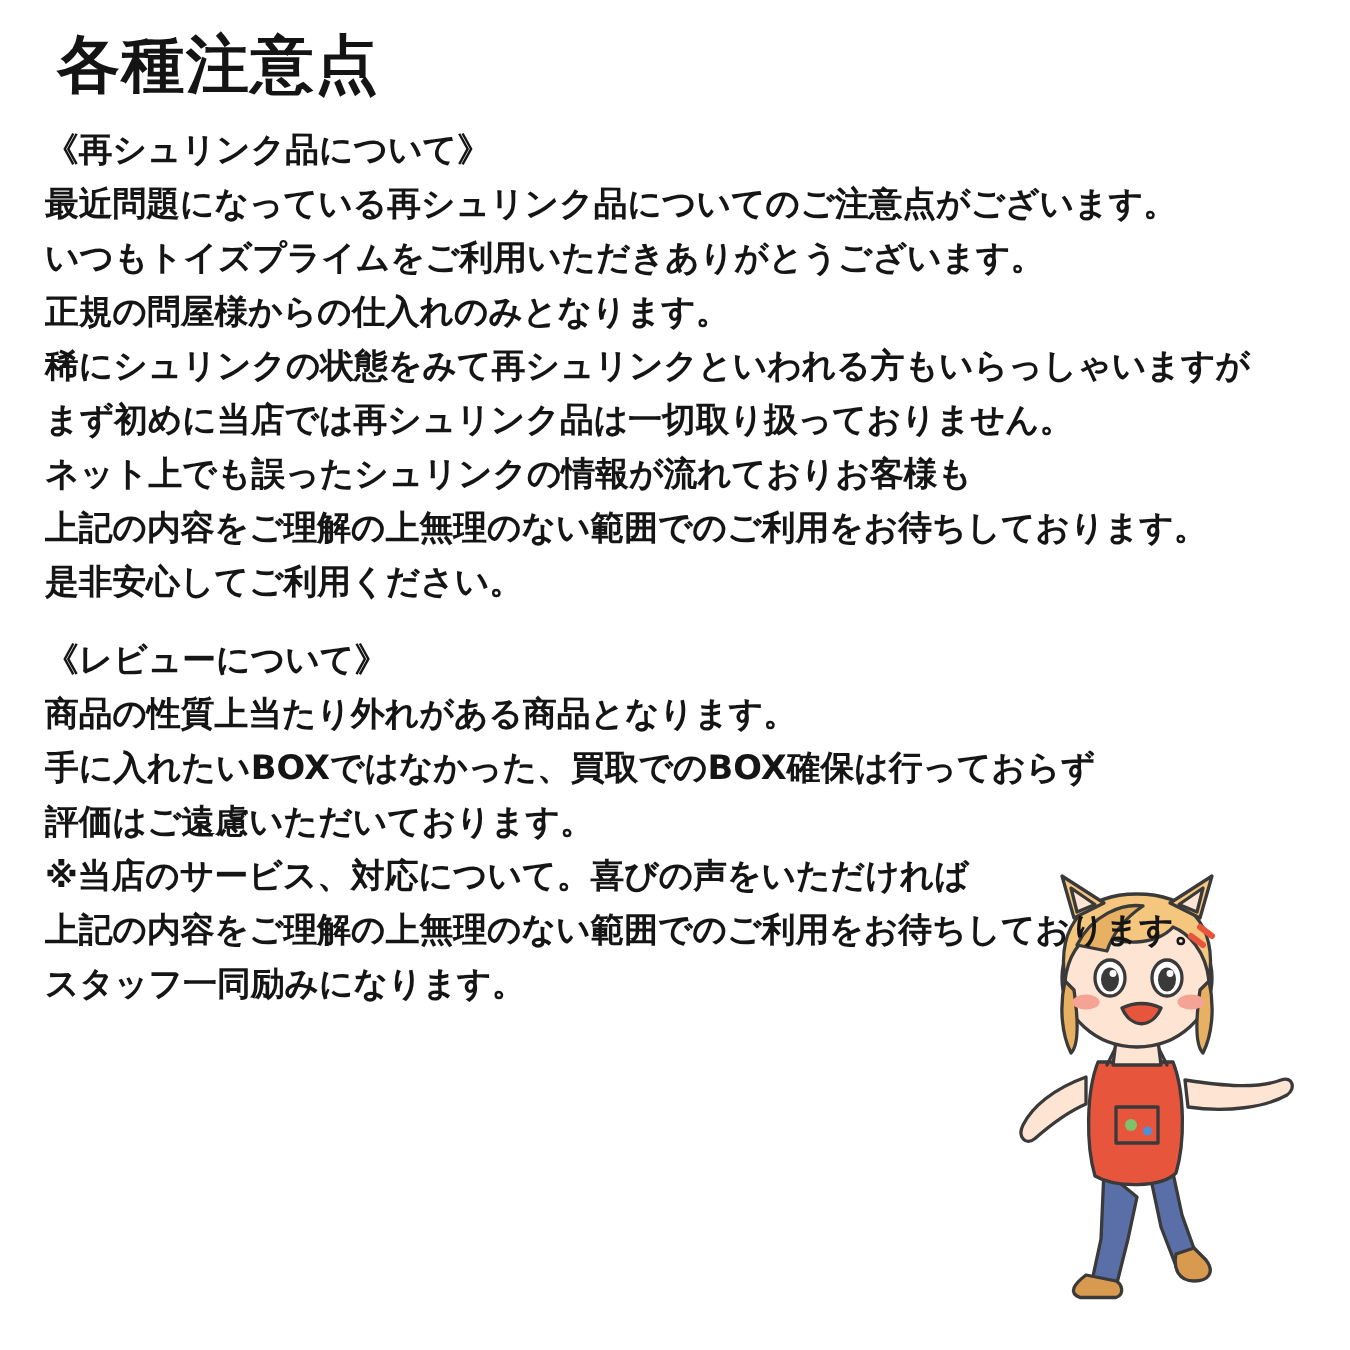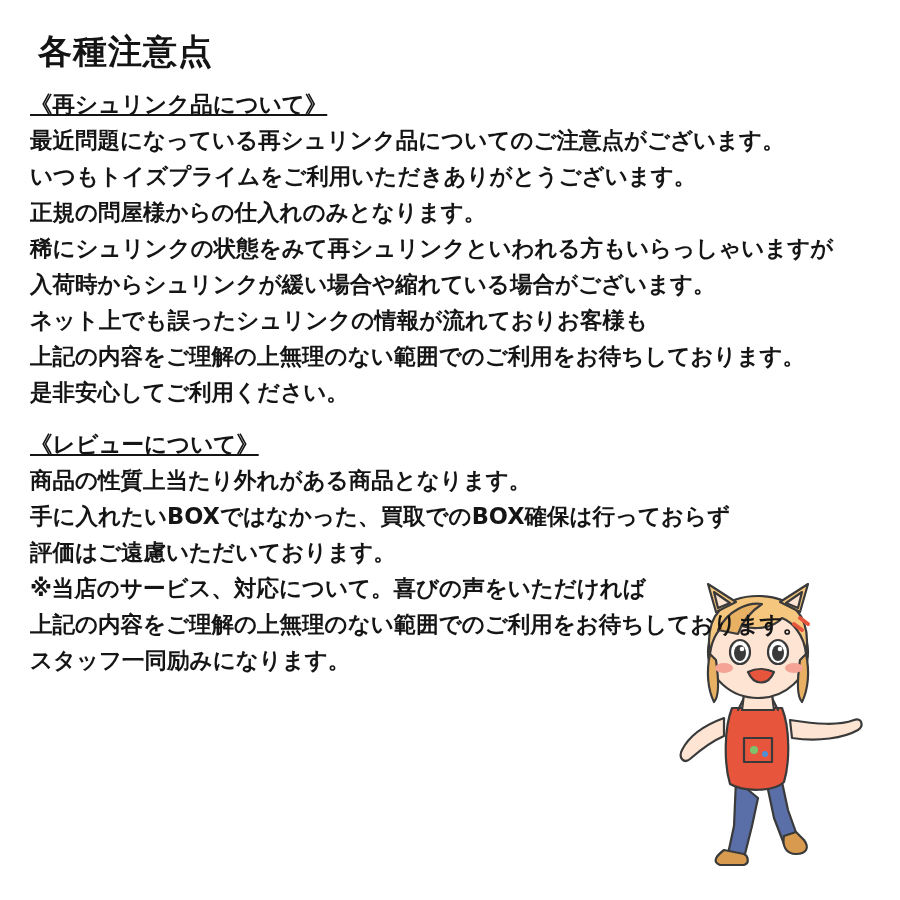--- a/index.html
+++ b/index.html
@@ -17,24 +17,24 @@
   }
 
   .page {
     position: absolute;
     inset: 0;
     padding: 20px 16px 0 16px;
     box-sizing: border-box;
   }
 
   .page-title {
-    font-size: 34px;
+    font-size: 42px;
     font-weight: bold;
     letter-spacing: 1px;
-    margin: 13px 0 16px 22px;
+    margin: 0 0 16px 22px;
     line-height: 1.1;
     color: #141414;
   }
 
   .body-text {
     margin-left: 14px;
     font-size: 22.5px;
     line-height: 36px;
     font-weight: 600;
     color: #151515;
@@ -45,21 +45,20 @@
   .section + .section {
     margin-top: 16px;
   }
 
   .line {
     white-space: nowrap;
   }
 
   .heading-line {
     font-weight: 600;
-    text-decoration: underline;
   }
 
   
   .mascot {
     position: absolute;
     right: 18px;
     bottom: 22px;
     width: 250px;
     height: 310px;
     z-index: 1;
@@ -75,21 +74,21 @@
   <h1 class="page-title">各種注意点</h1>
 
   <div class="body-text">
 
     <div class="section">
       <div class="line heading-line">《再シュリンク品について》</div>
       <div class="line">最近問題になっている再シュリンク品についてのご注意点がございます。</div>
       <div class="line">いつもトイズプライムをご利用いただきありがとうございます。</div>
       <div class="line">正規の問屋様からの仕入れのみとなります。</div>
       <div class="line">稀にシュリンクの状態をみて再シュリンクといわれる方もいらっしゃいますが</div>
-      <div class="line">入荷時からシュリンクが緩い場合や縮れている場合がございます。</div>
+      <div class="line">まず初めに当店では再シュリンク品は一切取り扱っておりません。</div>
       <div class="line">ネット上でも誤ったシュリンクの情報が流れておりお客様も</div>
       <div class="line">上記の内容をご理解の上無理のない範囲でのご利用をお待ちしております。</div>
       <div class="line">是非安心してご利用ください。</div>
     </div>
 
     <div class="section">
       <div class="line heading-line">《レビューについて》</div>
       <div class="line">商品の性質上当たり外れがある商品となります。</div>
       <div class="line">手に入れたいBOXではなかった、買取でのBOX確保は行っておらず</div>
       <div class="line">評価はご遠慮いただいております。</div>

